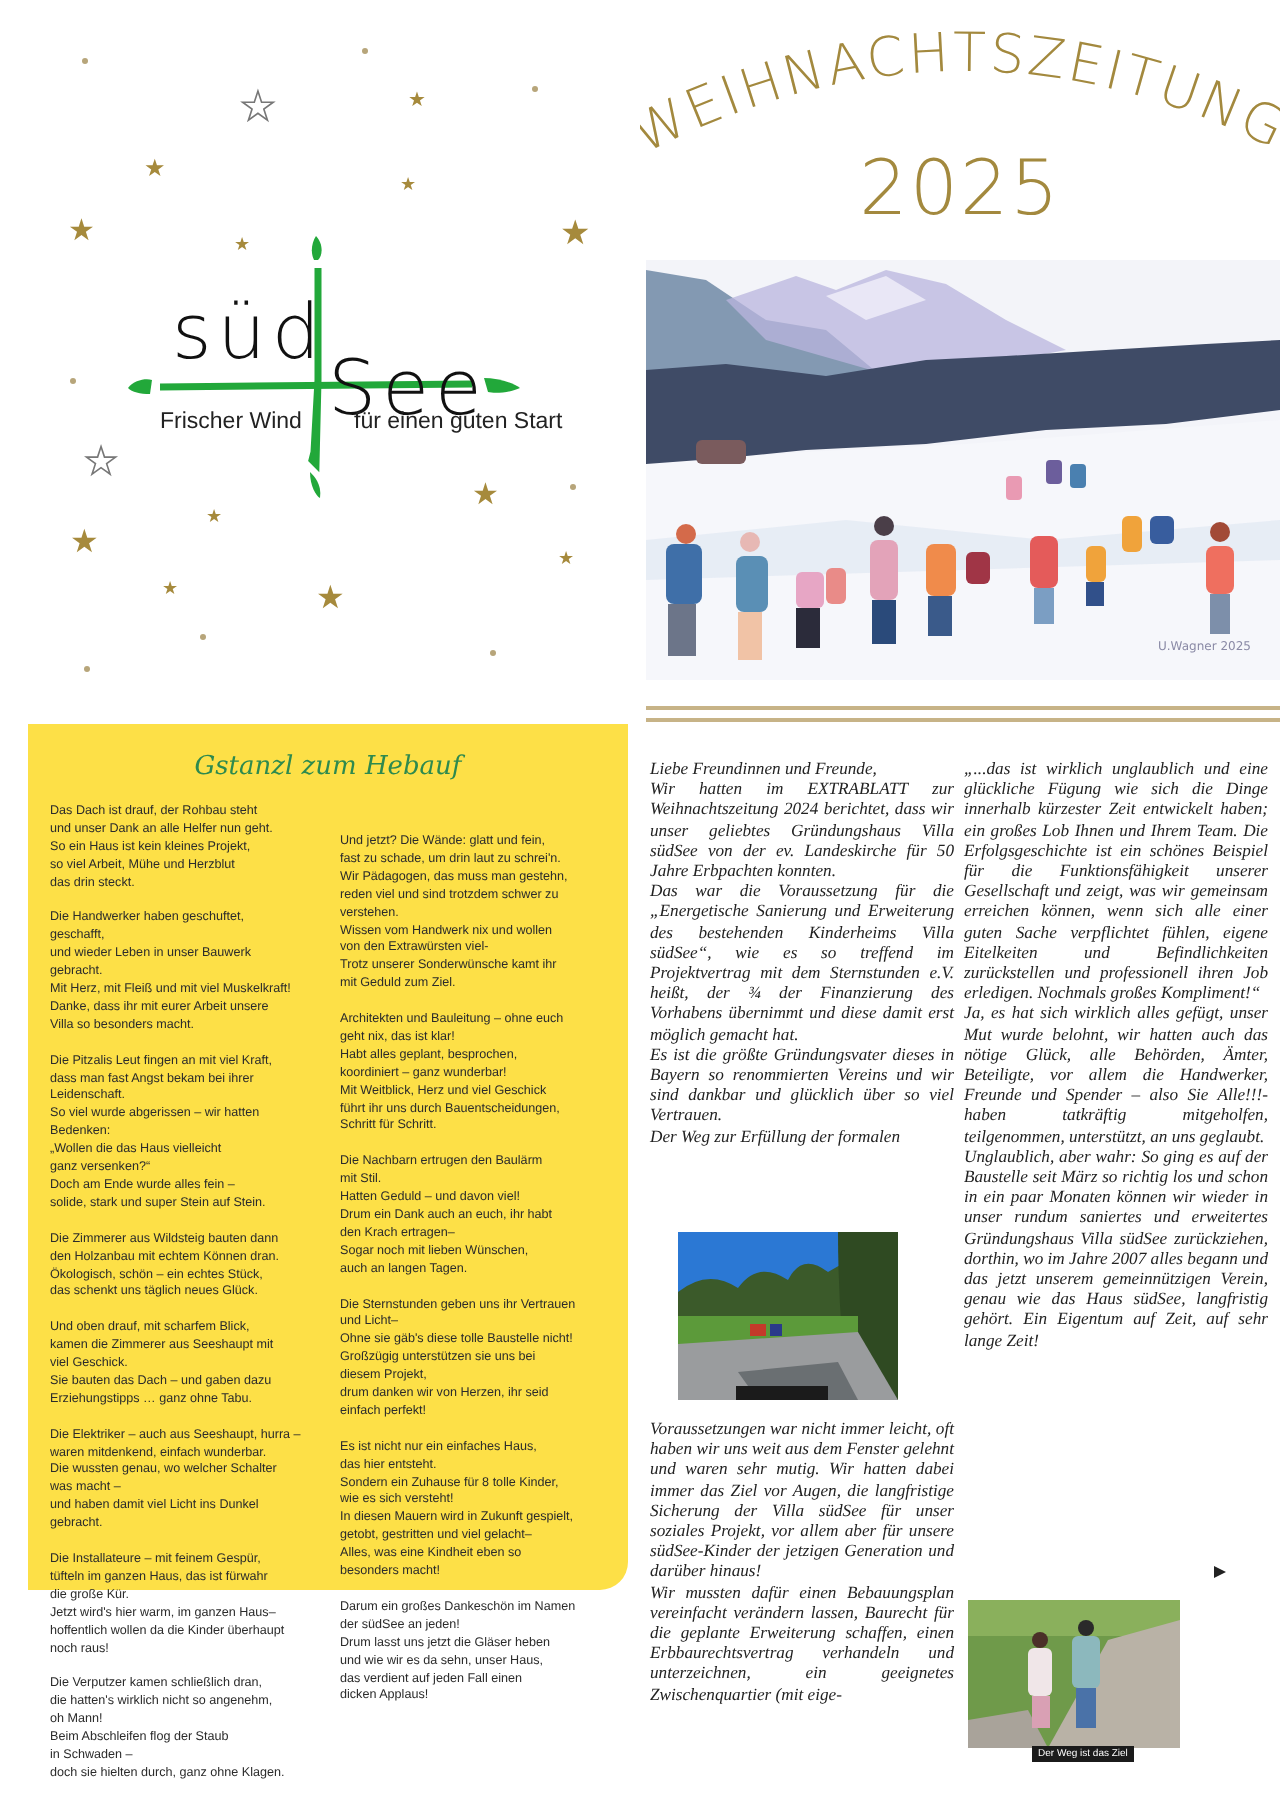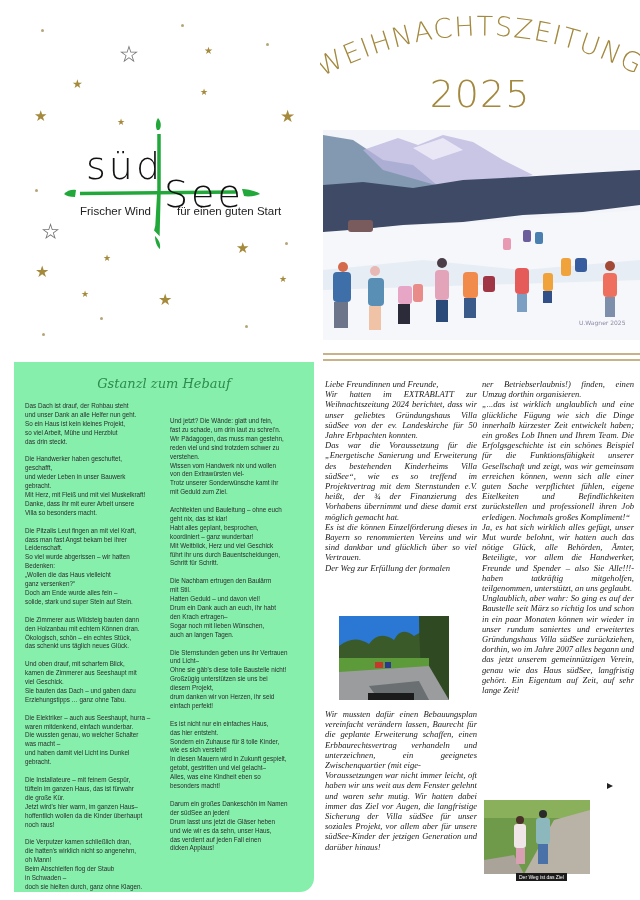--- a/index.html
+++ b/index.html
@@ -27,22 +27,22 @@
   .title-arc { position: absolute; left: 0; top: 0; width: 320px; height: 90px; }
   .title-year { position: absolute; left: 0; width: 320px; top: 72px; text-align: center;
     font-family: "DejaVu Sans", sans-serif; font-size: 38px; color: #a3893e; font-weight: 300; letter-spacing: 1px; }
 
   
   .painting { position: absolute; left: 323px; top: 130px; width: 317px; height: 210px; overflow: hidden; }
   .painting svg { width: 100%; height: 100%; display: block; }
   .gold-rule { position: absolute; left: 323px; width: 317px; height: 1.5px; background: #c7b387; }
 
   
-  .poem-box { position: absolute; left: 14px; top: 362px; width: 300px; height: 530px;
-    background: #86efac; border-radius: 0 0 14px 0; padding: 0 6px; }
+  .poem-box { position: absolute; left: 14px; top: 362px; width: 300px; height: 433px;
+    background: #fde047; border-radius: 0 0 14px 0; padding: 0 6px; }
   .poem-title { position: absolute; left: 0; top: 14px; width: 300px; text-align: center;
     font-family: "DejaVu Serif", serif; font-style: italic; font-size: 13px; color: #2e8a4e; }
   .poem-col { position: absolute; top: 40px; width: 142px; font-size: 6.3px; line-height: 8.9px; color: #2b2b2b; }
   .poem-col.left { left: 11px; }
   .poem-col.right { left: 156px; top: 55px; }
   .stanza { margin-bottom: 8.9px; }
   .stanza div { white-space: nowrap; }
 
   
   .article-col { position: absolute; top: 379px; width: 152px; font-family: "Liberation Serif", serif;
@@ -288,45 +288,44 @@
         <div>das verdient auf jeden Fall einen</div>
         <div>dicken Applaus!</div>
       </div>
     </div>
 </div>
 
 <div class="article-col c1" id="art-c1">
     <p>Liebe Freundinnen und Freunde,</p>
     <p>Wir hatten im EXTRABLATT zur Weihnachtszeitung 2024 berichtet, dass wir unser geliebtes Gründungshaus Villa südSee von der ev. Landeskirche für 50 Jahre Erbpachten konnten.</p>
     <p>Das war die Voraussetzung für die „Energetische Sanierung und Erweiterung des bestehenden Kinderheims Villa südSee“, wie es so treffend im Projektvertrag mit dem Sternstunden e.V. heißt, der ¾ der Finanzierung des Vorhabens übernimmt und diese damit erst möglich gemacht hat.</p>
-    <p>Es ist die können Einzelförderung dieses in Bayern so renommierten Vereins und wir sind dankbar und glücklich über so viel Vertrauen.</p>
+    <p>Es ist die größte Gründungsvater dieses in Bayern so renommierten Vereins und wir sind dankbar und glücklich über so viel Vertrauen.</p>
     <p>Der Weg zur Erfüllung der formalen</p>
   </div>
 
 <div class="photo" style="left:339px;top:616px;width:110px;height:84px;">
   <svg viewBox="0 0 110 84" preserveAspectRatio="none">
     <rect width="110" height="84" fill="#2b78d4"></rect>
     <path d="M0 30 Q15 18 30 28 Q40 14 55 24 Q62 10 75 20 L110 0 L110 60 L0 60 Z" fill="#3b5a2a"></path>
     <path d="M80 0 L110 0 L110 84 L85 84 Q80 40 80 0 Z" fill="#2f4a22"></path>
     <rect x="0" y="42" width="90" height="14" fill="#5c9a3a"></rect>
     <path d="M0 56 L90 50 L110 84 L0 84 Z" fill="#9a9c9e"></path>
     <path d="M30 70 L80 65 L90 84 L40 84 Z" fill="#6a6f72"></path>
     <rect x="36" y="46" width="8" height="6" fill="#c43a2a"></rect>
     <rect x="46" y="46" width="6" height="6" fill="#2a3a8a"></rect>
   </svg>
 </div>
 <div class="caption" style="left:368px;top:693px;min-width:46px;height:7px;"></div>
 
 <div class="article-col c1b" id="art-c1b">
+    <p>Voraussetzungen war nicht immer leicht, oft haben wir uns weit aus dem Fenster gelehnt und waren sehr mutig. Wir hatten dabei immer das Ziel vor Augen, die langfristige Sicherung der Villa südSee für unser soziales Projekt, vor allem aber für unsere südSee-Kinder der jetzigen Generation und darüber hinaus!</p>
     <p>Wir mussten dafür einen Bebauungsplan vereinfacht verändern lassen, Baurecht für die geplante Erweiterung schaffen, einen Erbbaurechtsvertrag verhandeln und unterzeichnen, ein geeignetes Zwischenquartier (mit eige-</p>
-    <p>Voraussetzungen war nicht immer leicht, oft haben wir uns weit aus dem Fenster gelehnt und waren sehr mutig. Wir hatten dabei immer das Ziel vor Augen, die langfristige Sicherung der Villa südSee für unser soziales Projekt, vor allem aber für unsere südSee-Kinder der jetzigen Generation und darüber hinaus!</p>
   </div>
 
 <div class="article-col c2" id="art-c2">
-    <p>ner Betriebserlaubnis!) finden, einen Umzug dorthin organisieren.</p>
     <p>„...das ist wirklich unglaublich und eine glückliche Fügung wie sich die Dinge innerhalb kürzester Zeit entwickelt haben; ein großes Lob Ihnen und Ihrem Team. Die Erfolgsgeschichte ist ein schönes Beispiel für die Funktionsfähigkeit unserer Gesellschaft und zeigt, was wir gemeinsam erreichen können, wenn sich alle einer guten Sache verpflichtet fühlen, eigene Eitelkeiten und Befindlichkeiten zurückstellen und professionell ihren Job erledigen. Nochmals großes Kompliment!“</p>
     <p>Ja, es hat sich wirklich alles gefügt, unser Mut wurde belohnt, wir hatten auch das nötige Glück, alle Behörden, Ämter, Beteiligte, vor allem die Handwerker, Freunde und Spender – also Sie Alle!!!- haben tatkräftig mitgeholfen, teilgenommen, unterstützt, an uns geglaubt.</p>
     <p>Unglaublich, aber wahr: So ging es auf der Baustelle seit März so richtig los und schon in ein paar Monaten können wir wieder in unser rundum saniertes und erweitertes Gründungshaus Villa südSee zurückziehen, dorthin, wo im Jahre 2007 alles begann und das jetzt unserem gemeinnützigen Verein, genau wie das Haus südSee, langfristig gehört. Ein Eigentum auf Zeit, auf sehr lange Zeit!</p>
   </div>
 <div class="more-arrow"></div>
 
 <div class="photo" style="left:484px;top:800px;width:106px;height:74px;">
   <svg viewBox="0 0 106 74" preserveAspectRatio="none">
     <rect width="106" height="74" fill="#6f9a4a"></rect>
     <rect width="106" height="18" fill="#8ab05c"></rect>

